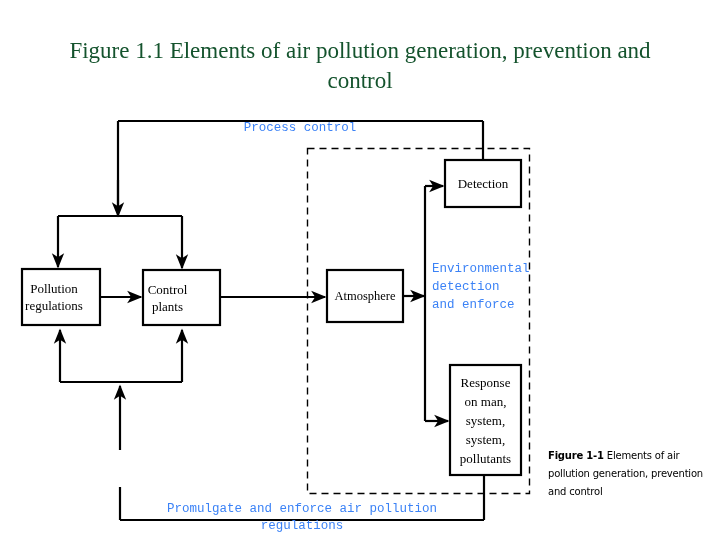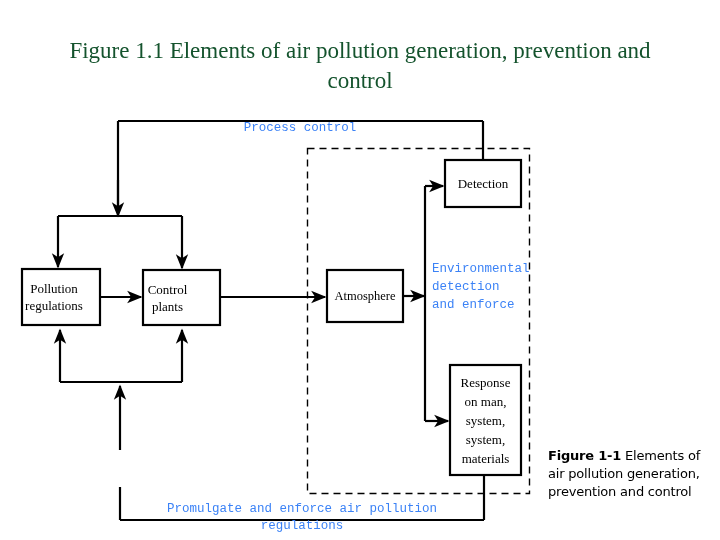--- a/index.html
+++ b/index.html
@@ -103,21 +103,21 @@
     margin-left: 12px;
   }
 
   
   #book-caption {
     position: absolute;
     left: 548px;
     top: 447px;
     width: 168px;
     font-family: "DejaVu Sans", "Liberation Sans", sans-serif;
-    font-size: 13px;
+    font-size: 10px;
     line-height: 18px;
     color: #000000;
     letter-spacing: -0.2px;
   }
   #book-caption .cap-num {
     font-weight: bold;
   }
 </style>
 </head>
 <body>
@@ -203,21 +203,21 @@
 
   <div class="node-label" style="left:445px; top:160px; width:76px; height:47px;">
     <span>Detection</span>
   </div>
 
   <div class="node-label" style="left:450px; top:365px; width:71px; height:110px; line-height:19px;">
     <span>Response</span>
     <span>on man,</span>
     <span>system,</span>
     <span>system,</span>
-    <span>materials</span>
+    <span>pollutants</span>
   </div>
 
 
   <div class="edge-label left" id="label-env-detection">
     <div>Environmental</div>
     <div>detection</div>
     <div>and enforce</div>
   </div>
 
   <div class="edge-label center" id="label-process-control">Process control</div>

